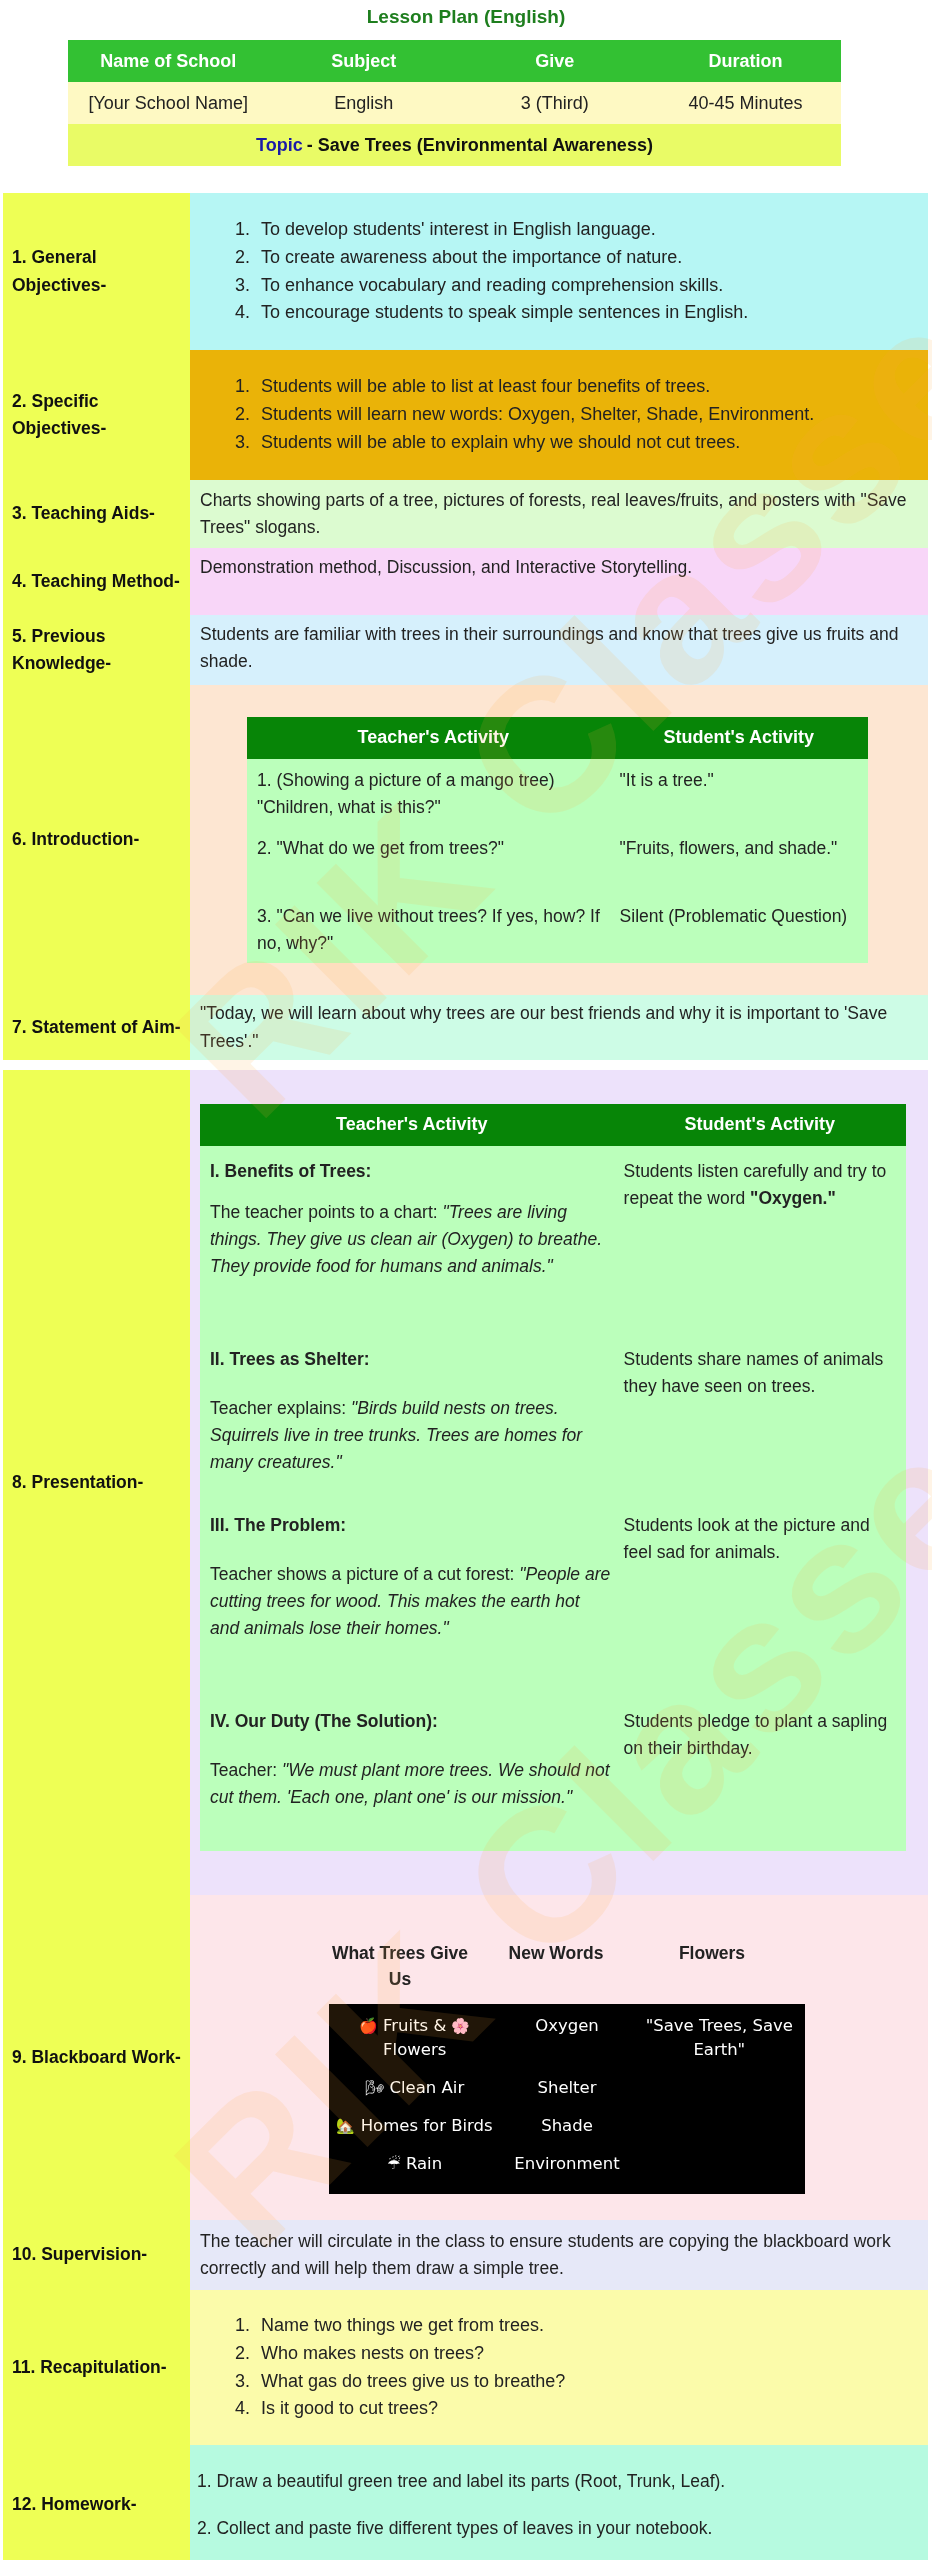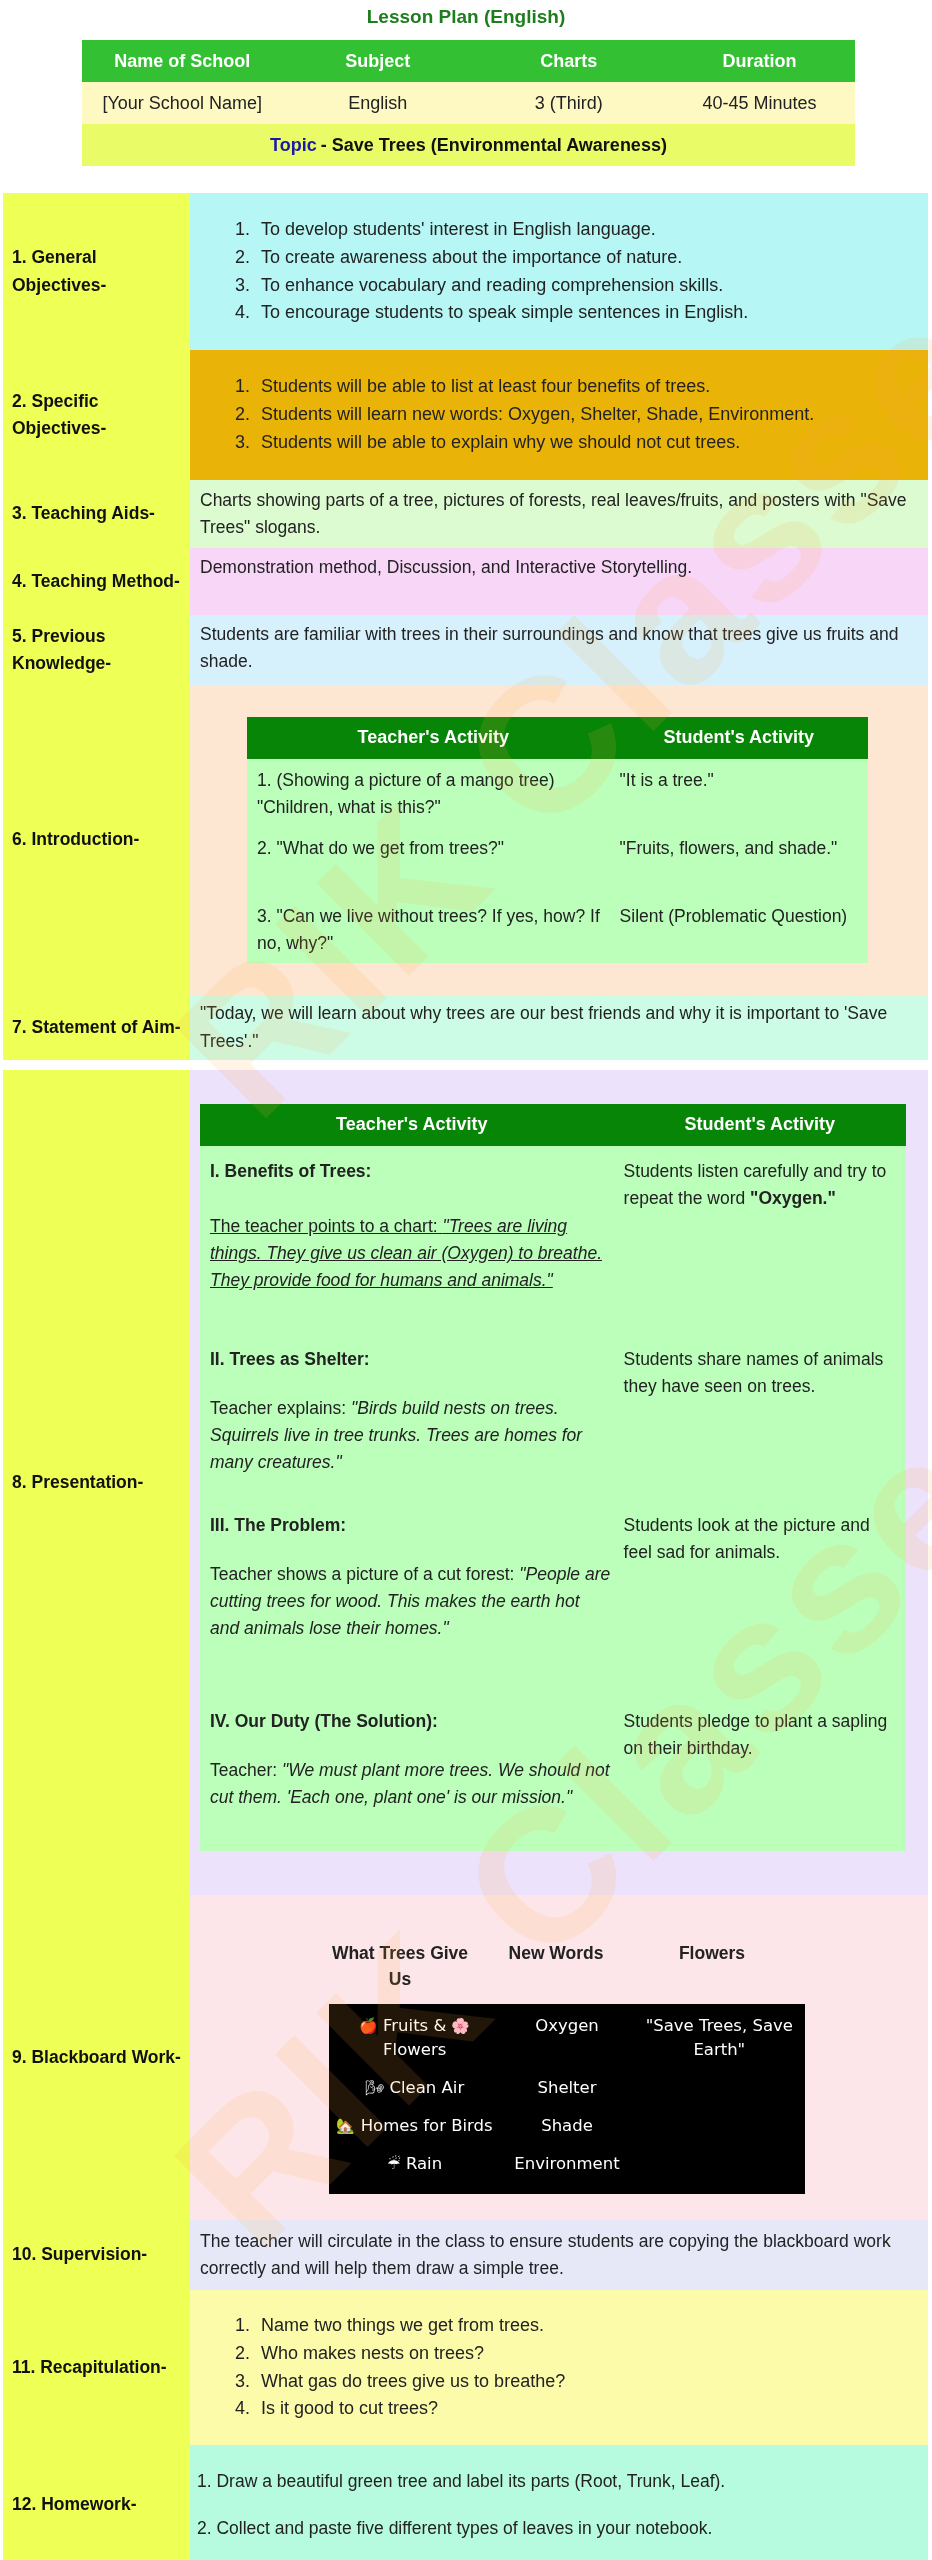--- a/index.html
+++ b/index.html
@@ -4,21 +4,21 @@
 <style>
   * { box-sizing: border-box; margin: 0; padding: 0; }
   html, body { width: 932px; height: 2560px; background: #ffffff; overflow: hidden; }
   body { font-family: "Liberation Sans", "DejaVu Sans", sans-serif; font-size: 17px; color: #222; position: relative; }
 
   .watermark { position: absolute; pointer-events: none; font-family: "Liberation Sans", sans-serif; font-weight: bold;
     color: rgba(255, 170, 60, 0.13); transform: rotate(-45deg); font-size: 190px; white-space: nowrap; z-index: 5; letter-spacing: 6px; }
 
   .title { position: absolute; top: 6px; left: 0; width: 932px; text-align: center; color: #1e7e1e; font-weight: bold; font-size: 19px; }
 
-  .header-table { position: absolute; left: 82px; top: 40px; width: 773px; }
+  .header-table { position: absolute; left: 68px; top: 40px; width: 773px; }
   .hrow { display: flex; height: 42px; align-items: center; }
   .hrow.head { background: #33c133; color: #fff; font-weight: bold; }
   .hrow.vals { background: #fef9c3; color: #222; }
   .hrow .c { flex: 1; text-align: center; font-size: 18px; }
   .hrow .c:first-child { flex: 1.05; }
   .topic { height: 42px; background: #e9fb66; display: flex; align-items: center; justify-content: center; font-weight: bold; font-size: 18px; color: #111; }
   .topic .tlabel { color: #1a1aa8; margin-right: 4px; }
 
   .plan { position: absolute; left: 3px; top: 193px; width: 925px; }
   .row { display: flex; position: relative; }
@@ -55,21 +55,21 @@
 
 <div class="watermark" style="left:40px; top:560px;">RIK Classes</div>
 <div class="watermark" style="left:40px; top:1690px;">RIK Classes</div>
 
 <div class="title">Lesson Plan (English)</div>
 
 <div class="header-table">
   <div class="hrow head">
     <div class="c">Name of School</div>
     <div class="c">Subject</div>
-    <div class="c">Charts</div>
+    <div class="c">Give</div>
     <div class="c">Duration</div>
   </div>
   <div class="hrow vals">
     <div class="c">[Your School Name]</div>
     <div class="c">English</div>
     <div class="c">3 (Third)</div>
     <div class="c">40-45 Minutes</div>
   </div>
   <div class="topic">
     <span class="tlabel">Topic</span>
@@ -161,21 +161,21 @@
     <div class="content" style="background:#ede2fb; justify-content:flex-start; padding-top:34px; padding-left:10px; padding-right:22px;">
       <div class="act-table" style="padding-bottom:40px;">
         <div class="act-head">
           <div class="t">Teacher's Activity</div>
           <div class="s">Student's Activity</div>
         </div>
 
         <div class="act-row" style="padding-top:12px; min-height:200px;">
           <div class="t">
             <div class="ph">I. Benefits of Trees:</div>
-            <div style="margin-top:28px;text-decoration:underline;"><span>The teacher points to a chart: </span><span class="it">"Trees are living things. They give us clean air (Oxygen) to breathe. They provide food for humans and animals."</span></div>
+            <div style="margin-top:14px;"><span>The teacher points to a chart: </span><span class="it">"Trees are living things. They give us clean air (Oxygen) to breathe. They provide food for humans and animals."</span></div>
           </div>
           <div class="s">
             <span>Students listen carefully and try to repeat the word</span>
             <span class="b">"Oxygen."</span>
           </div>
         </div>
 
         <div class="act-row" style="min-height:166px;">
           <div class="t">
             <div class="ph">II. Trees as Shelter:</div>

